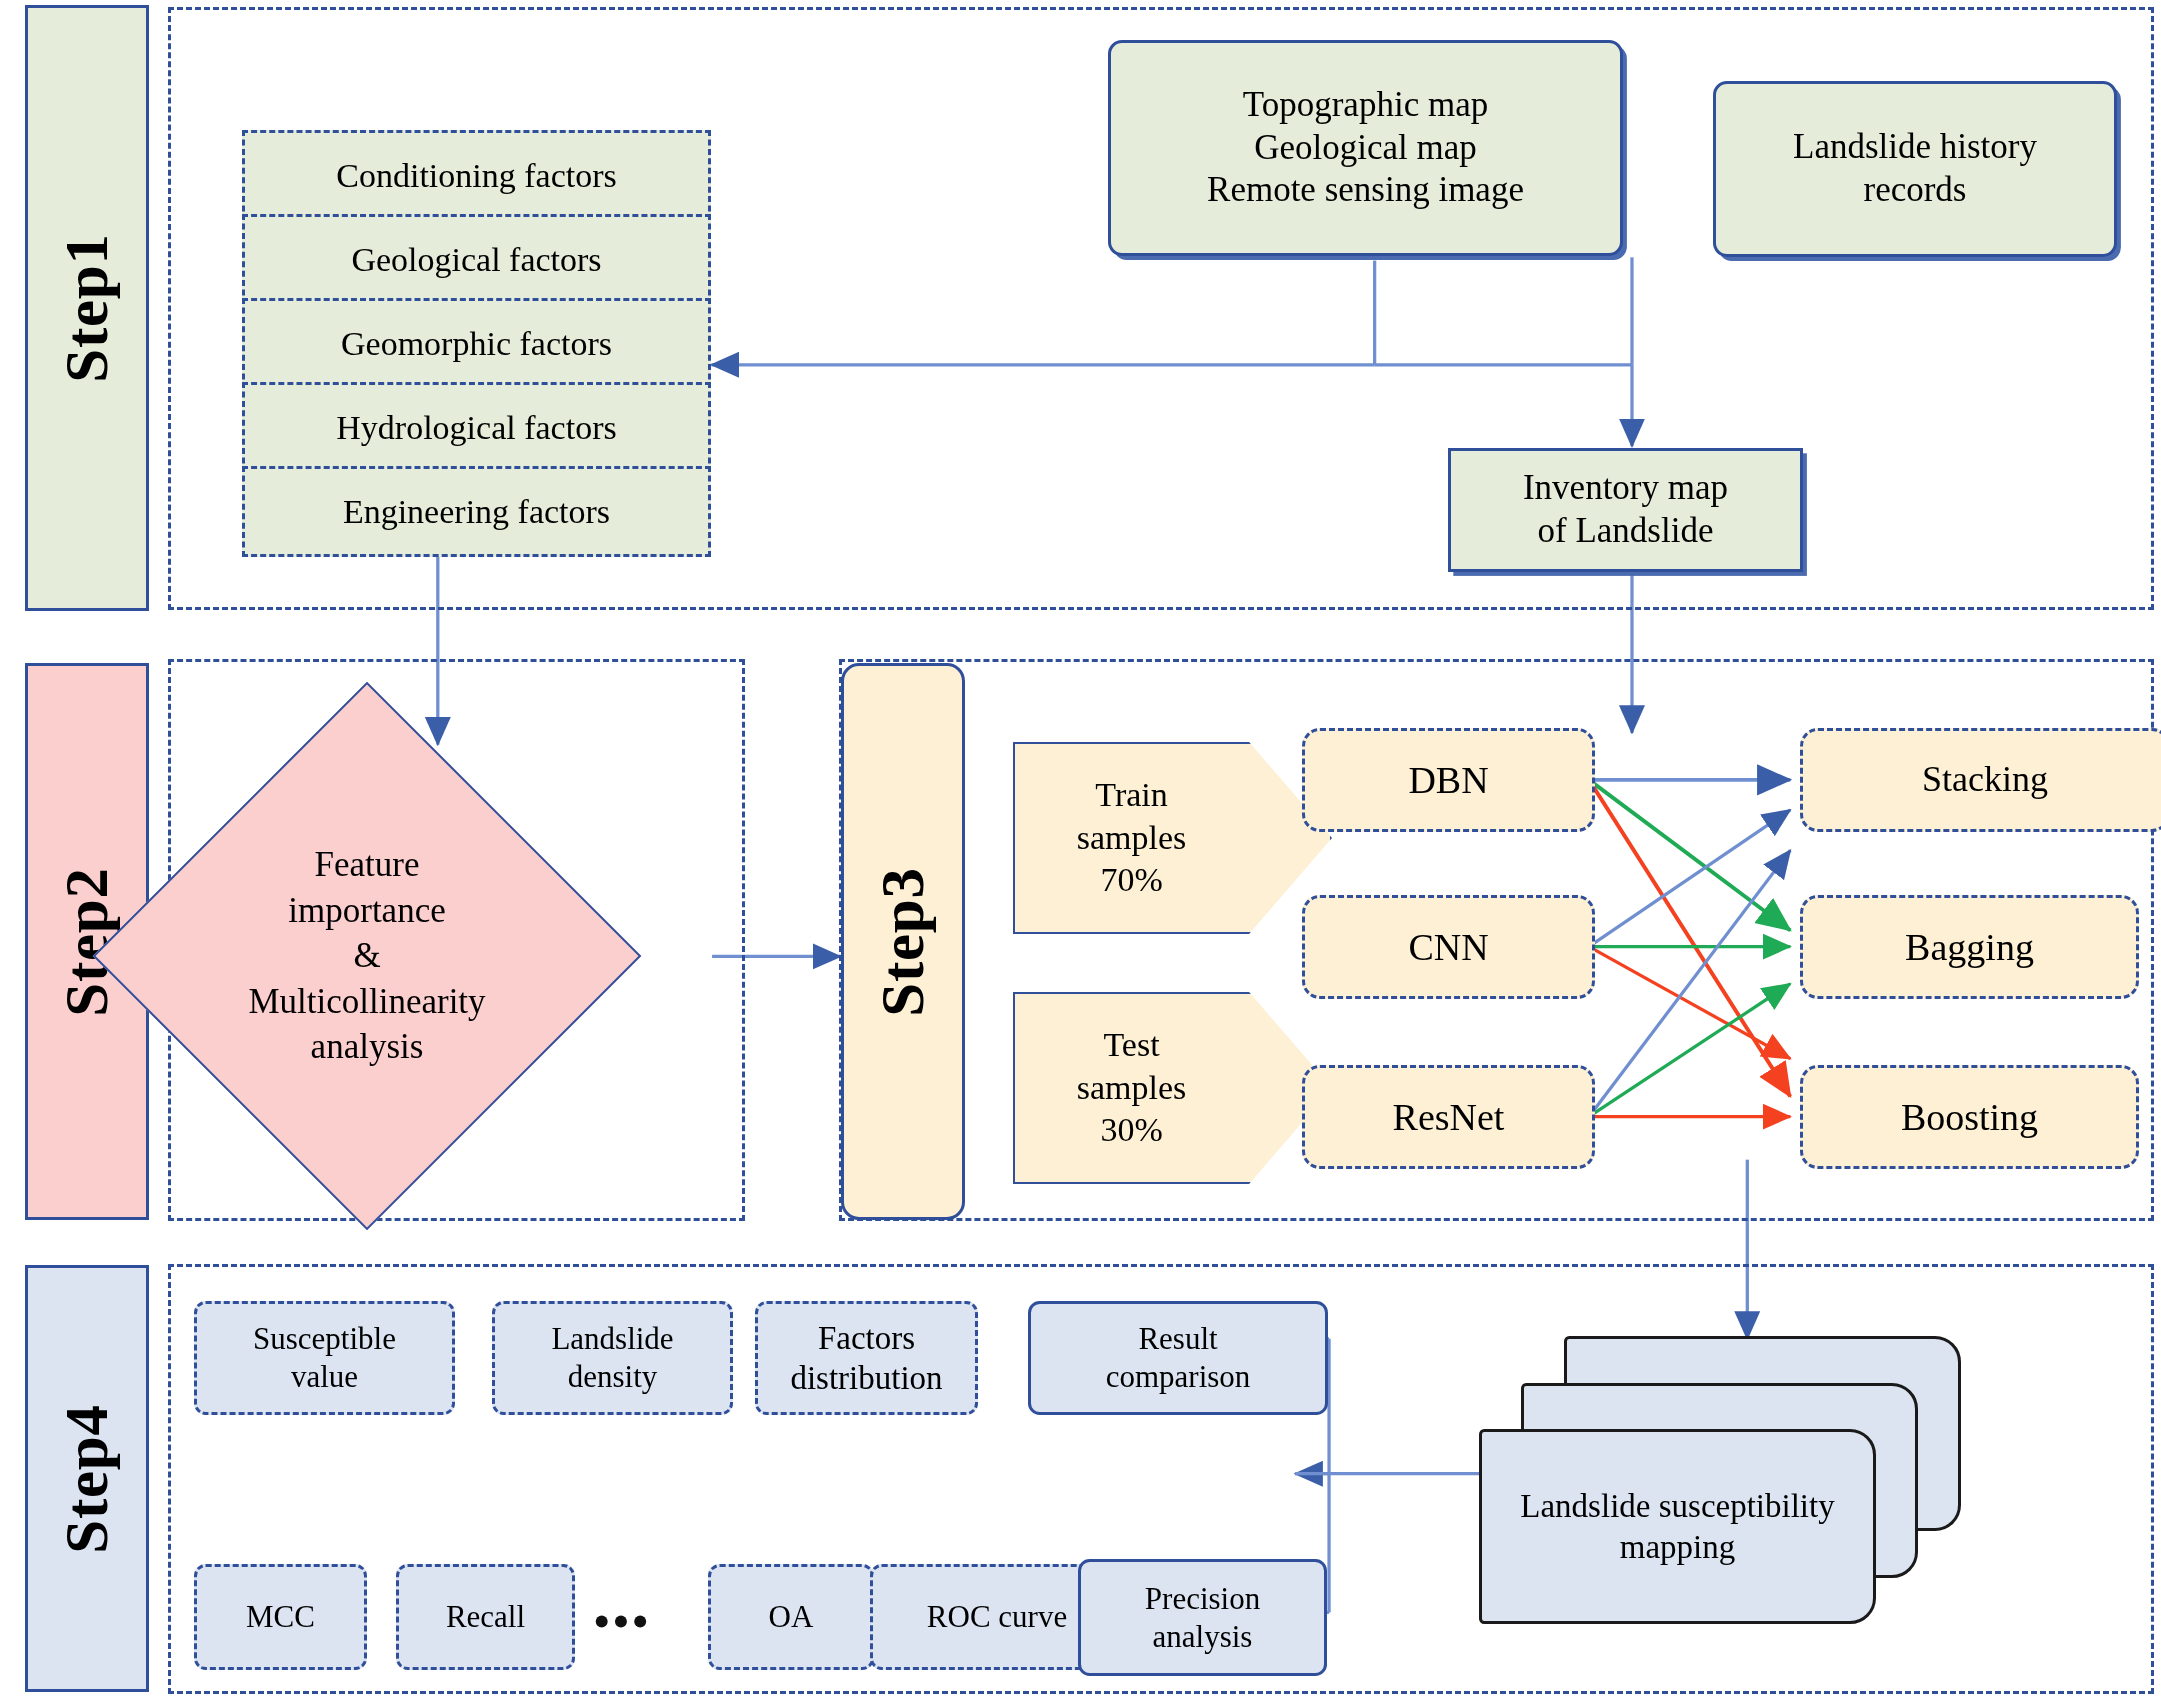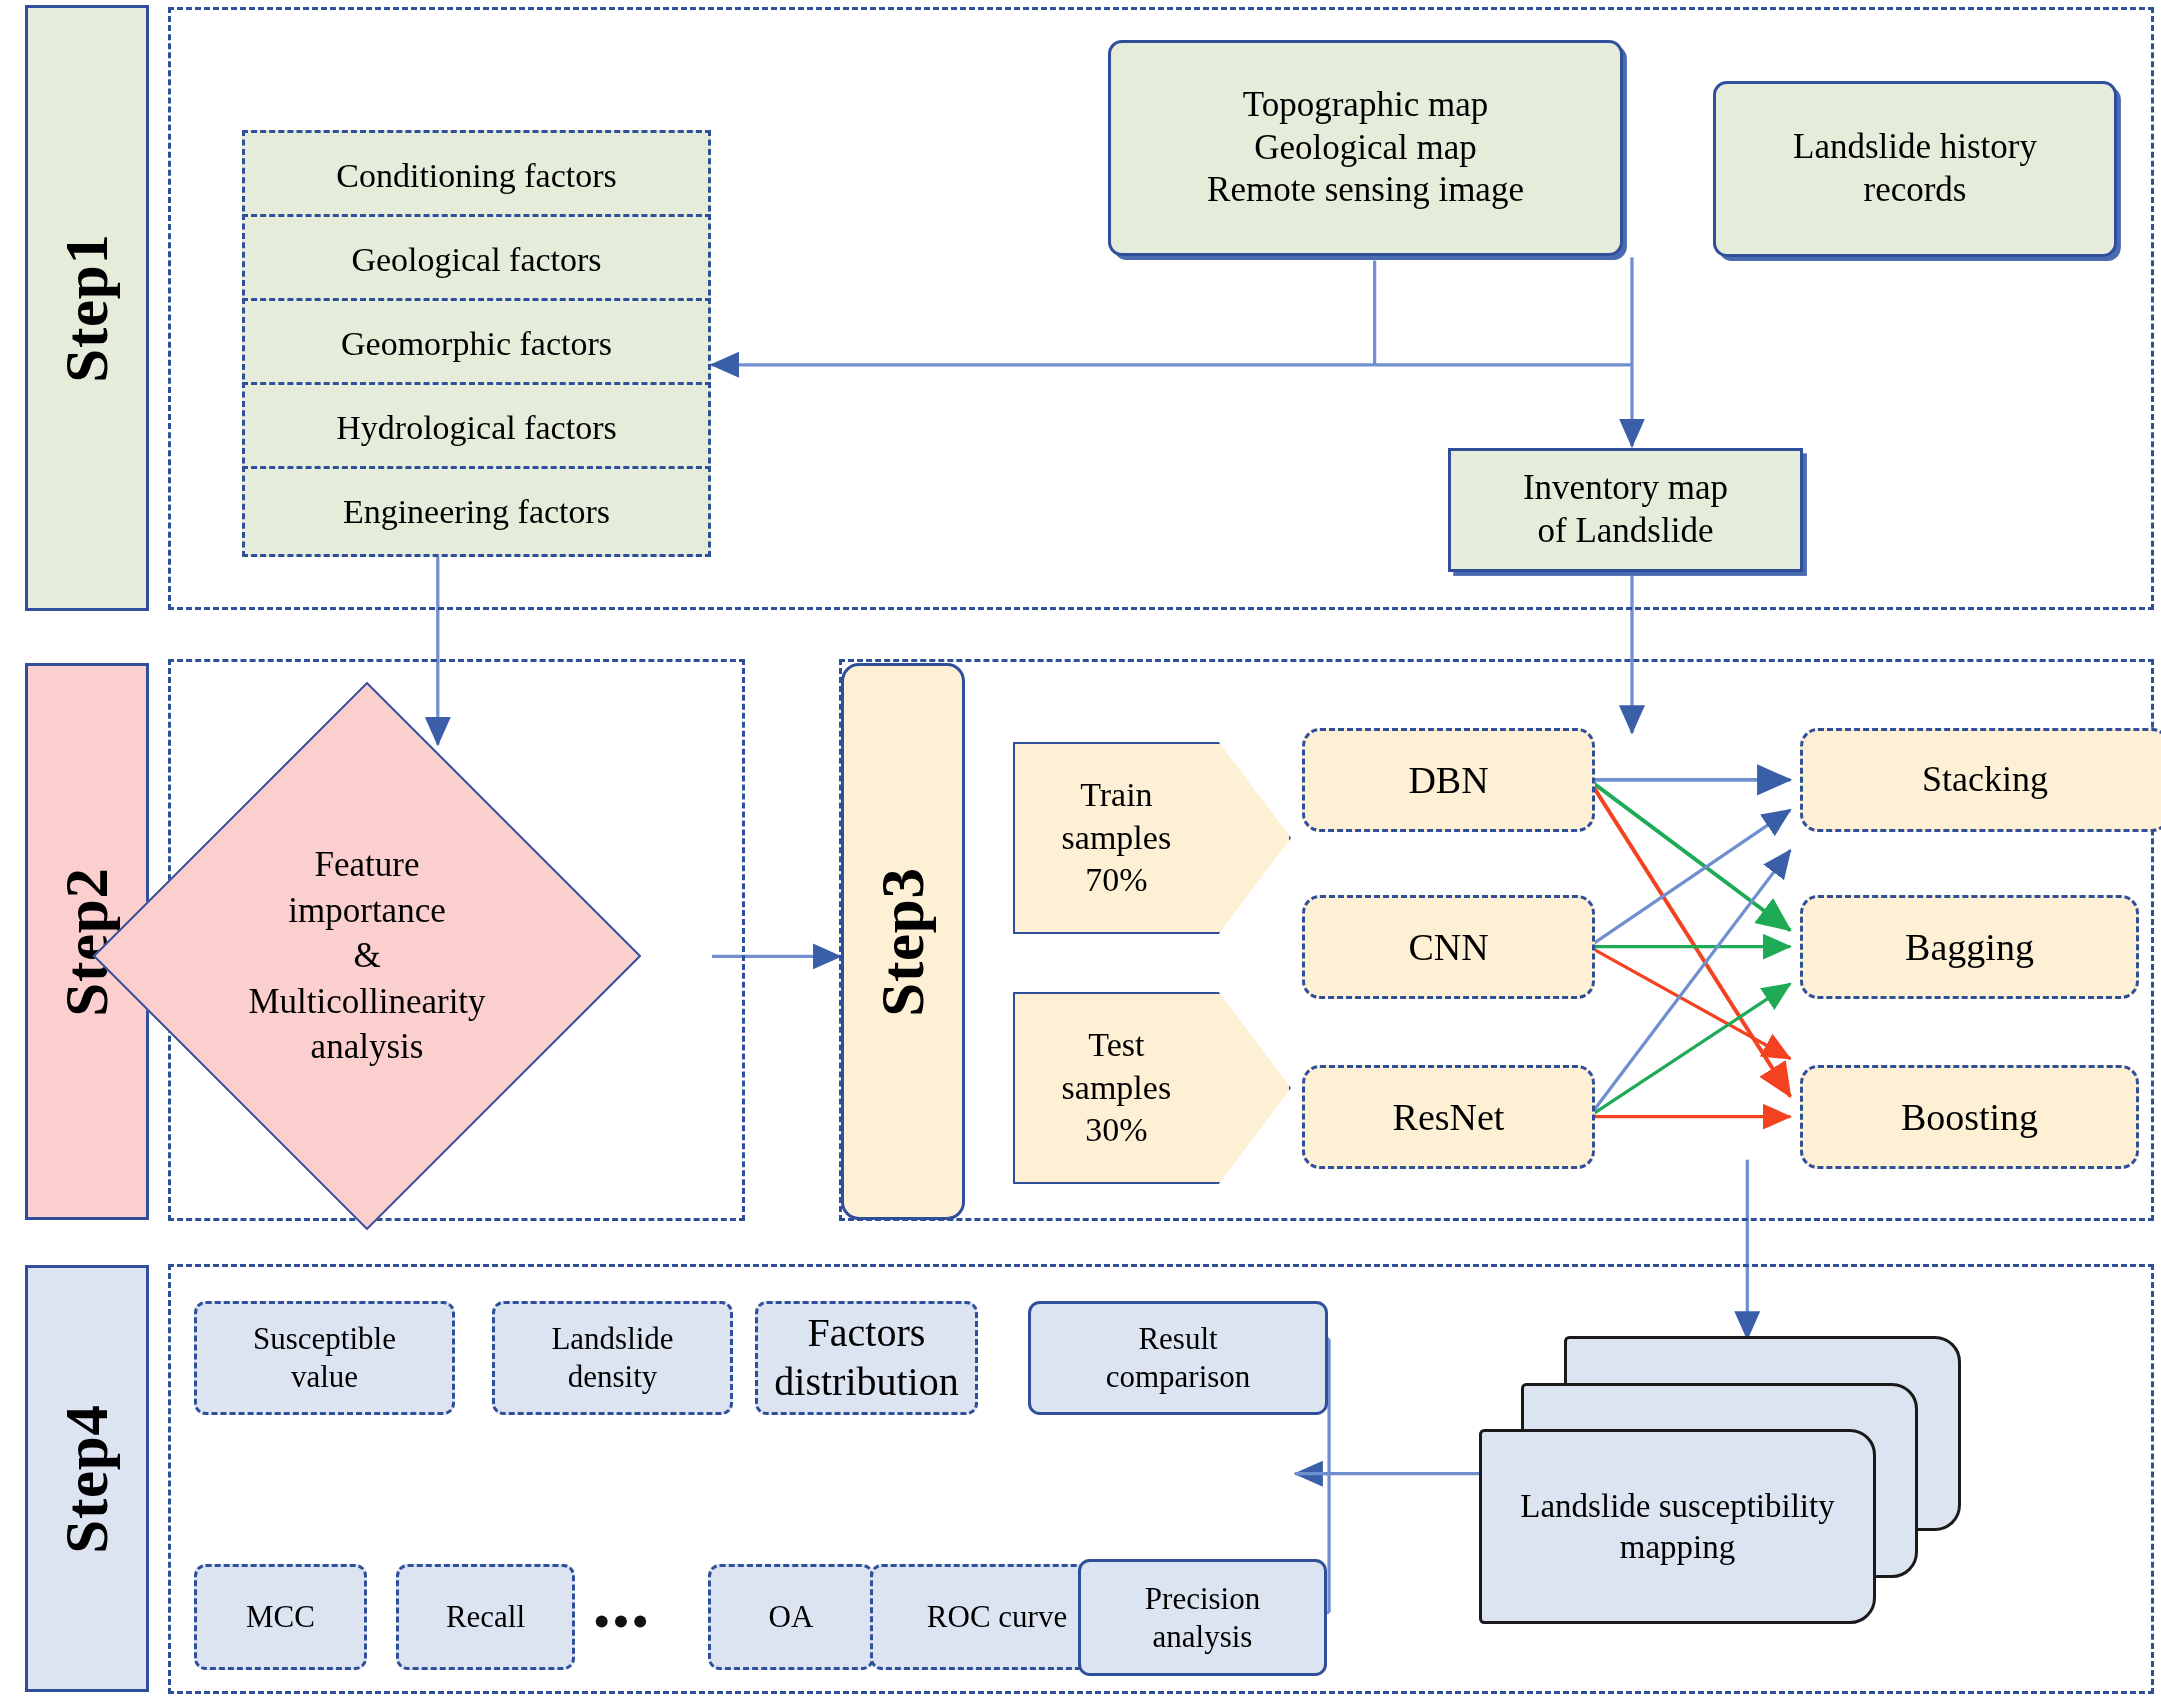--- a/index.html
+++ b/index.html
@@ -90,20 +90,21 @@
     font-size: 35px;
     line-height: 1.3;
   }
 
   
   .pentagon {
     position: absolute;
     background: #fdf0d5;
     border: 2.6px solid #2f4f9b;
     clip-path: polygon(0 0, 74% 0, 100% 50%, 74% 100%, 0 100%);
+    padding-left: 41px;
   }
   .pentagon .ptxt {
     position: absolute;
     left: 0; top: 0;
     width: 74%;
     height: 100%;
     display: flex;
     align-items: center;
     justify-content: center;
     text-align: center;
@@ -301,21 +302,21 @@
   </div>
 
   <div class="abs node dashed-box rounded-sm fill-blue" style="left:194px; top:1301px; width:261px; height:114px; font-size:31px;">
     <span class="txt">Susceptible
 value</span>
   </div>
   <div class="abs node dashed-box rounded-sm fill-blue" style="left:492px; top:1301px; width:241px; height:114px; font-size:31px;">
     <span class="txt">Landslide
 density</span>
   </div>
-  <div class="abs node dashed-box rounded-sm fill-blue" style="left:755px; top:1301px; width:223px; height:114px; font-size:40px;">
+  <div class="abs node dashed-box rounded-sm fill-blue" style="left:755px; top:1301px; width:223px; height:114px; font-size:33px;">
     <span class="txt">Factors
 distribution</span>
   </div>
   <div class="abs node solid-box rounded-sm fill-blue" style="left:1028px; top:1301px; width:300px; height:114px; font-size:31px;">
     <span class="txt">Result
 comparison</span>
   </div>
 
   <div class="abs node dashed-box rounded-sm fill-blue" style="left:194px; top:1564px; width:173px; height:106px; font-size:31px;">
     <span class="txt">MCC</span>

